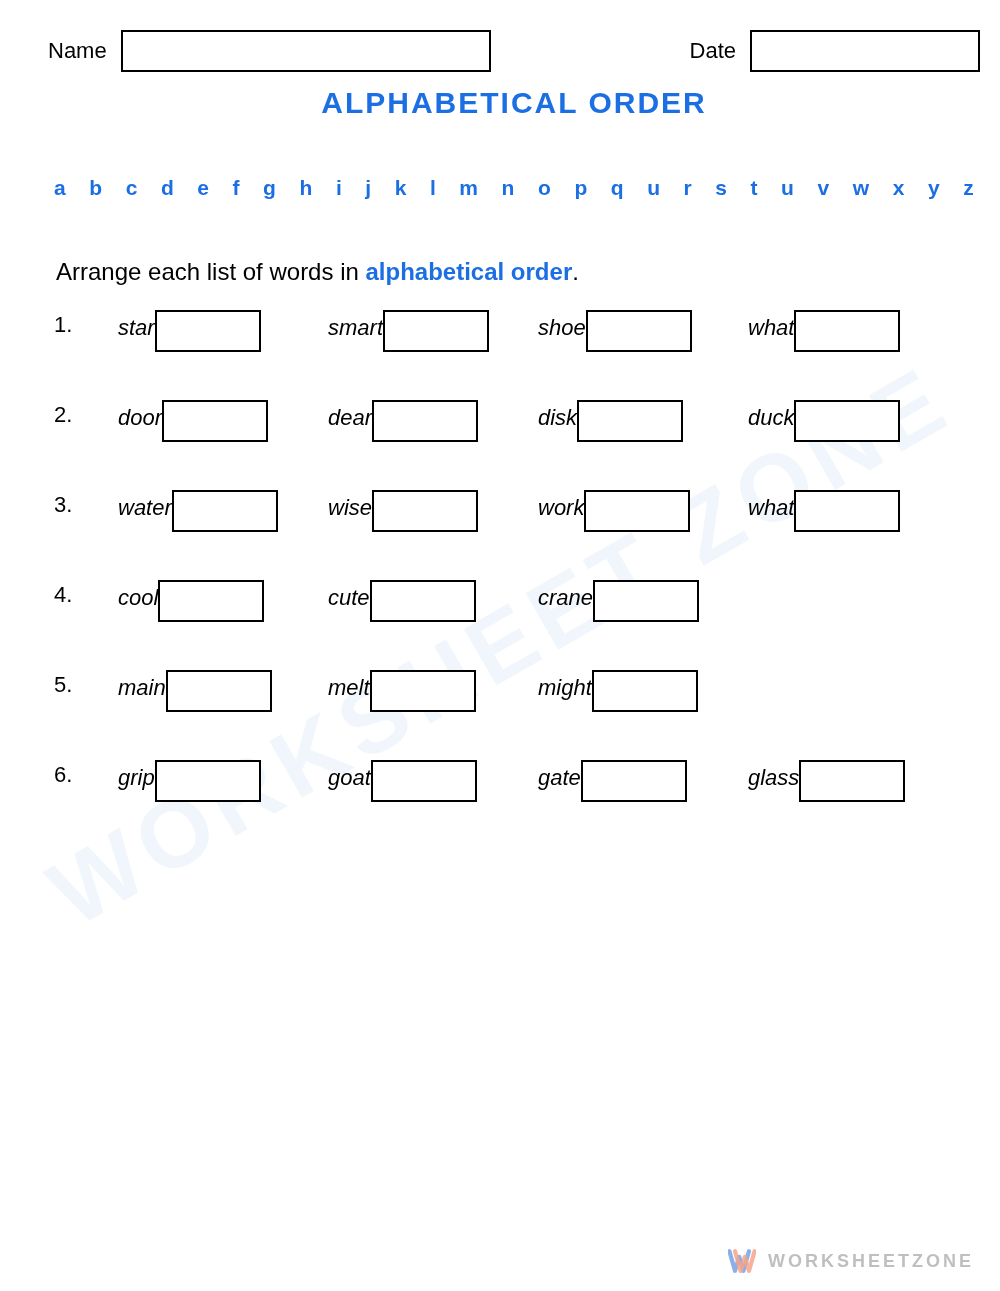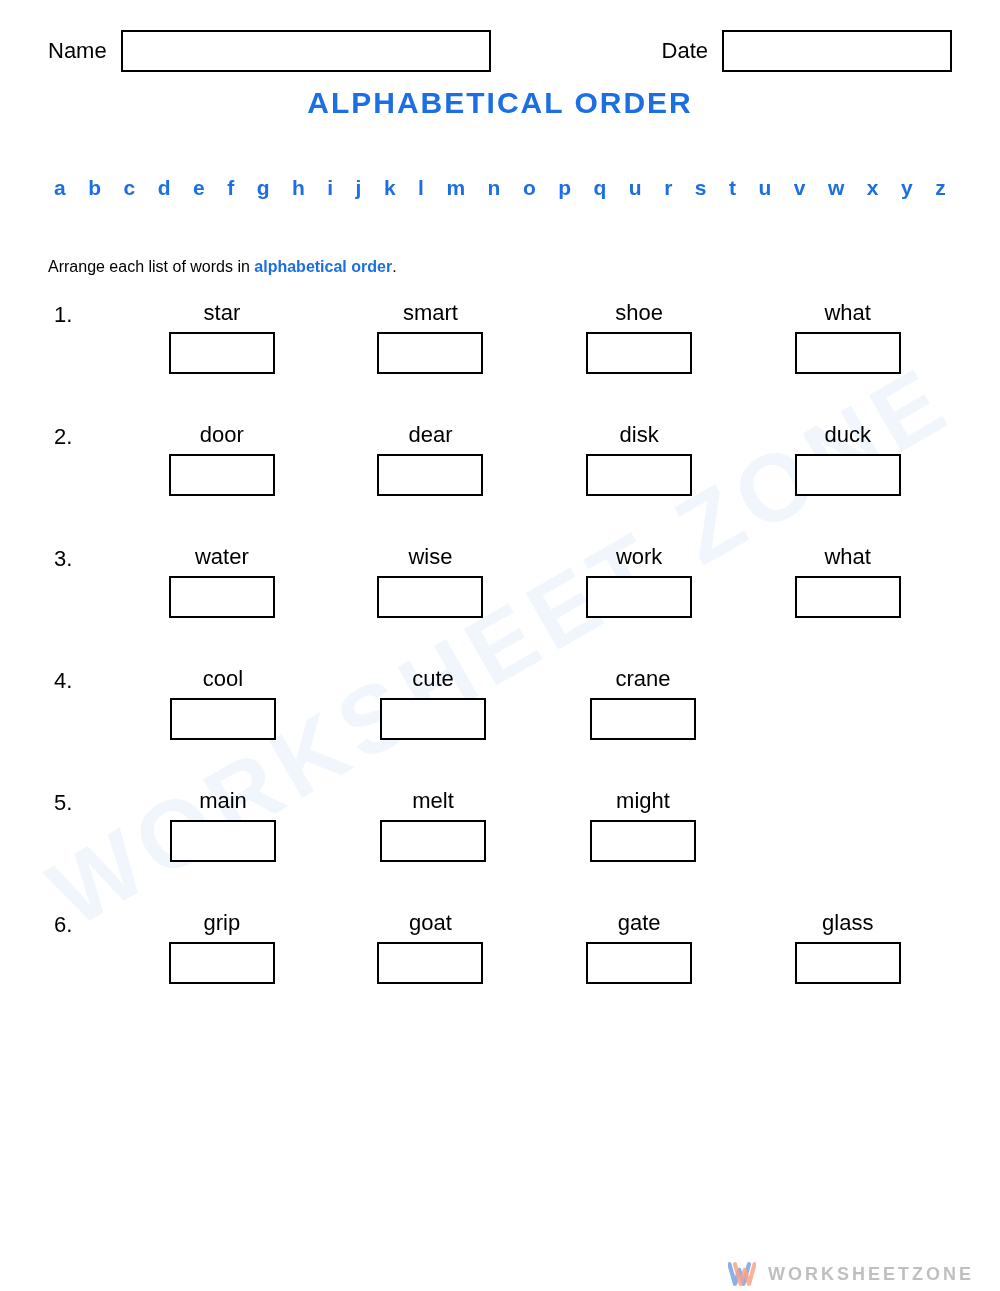--- a/index.html
+++ b/index.html
@@ -8,21 +8,21 @@
     padding: 0;
     width: 1000px;
     height: 1291px;
     background: #fff;
     font-family: "Comic Sans MS", "Comic Sans", cursive, sans-serif;
     color: #000;
     position: relative;
   }
   .page {
     position: relative;
-    padding: 30px 48px 40px 48px;
+    padding: 30px 20px 40px 48px;
   }
   .header {
     display: flex;
     align-items: center;
     gap: 14px;
   }
   .label {
     font-size: 22px;
   }
   .name-box {
@@ -50,21 +50,22 @@
     margin-top: 56px;
     display: flex;
     justify-content: space-between;
     color: #1c6fe3;
     font-weight: bold;
     font-size: 21px;
     padding: 0 6px;
   }
   .instruction {
     margin-top: 58px;
-    font-size: 16px;
+    font-size: 24px;
+    margin-left: 8px;
   }
   .instruction .accent {
     color: #1c6fe3;
     font-weight: bold;
   }
   .exercises {
     margin-top: 24px;
   }
   .row {
     margin-top: 18px;
@@ -76,37 +77,38 @@
   }
   .num {
     width: 70px;
     font-size: 22px;
     padding-top: 2px;
     padding-left: 6px;
   }
   .word-col {
     width: 210px;
     display: flex;
-    flex-direction: column;
+    flex-direction: row;
     align-items: center;
+    font-style: italic;
   }
   .word {
     font-size: 22px;
     margin-bottom: 6px;
     text-align: center;
   }
   .ans-box {
     border: 2px solid #000;
     width: 106px;
     height: 42px;
     background: #fff;
   }
   .watermark-logo {
     position: absolute;
-    bottom: 3px;
+    bottom: 16px;
     right: 26px;
     display: flex;
     align-items: center;
     gap: 12px;
     opacity: 0.55;
   }
   .wm-icon {
     width: 28px;
     height: 28px;
   }

